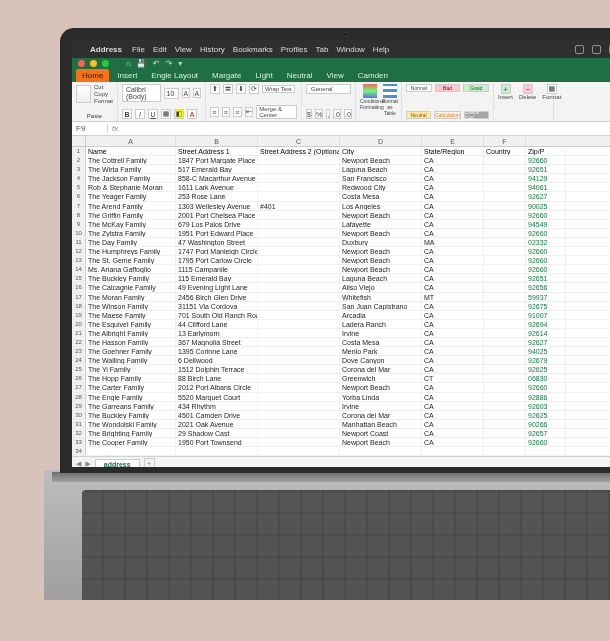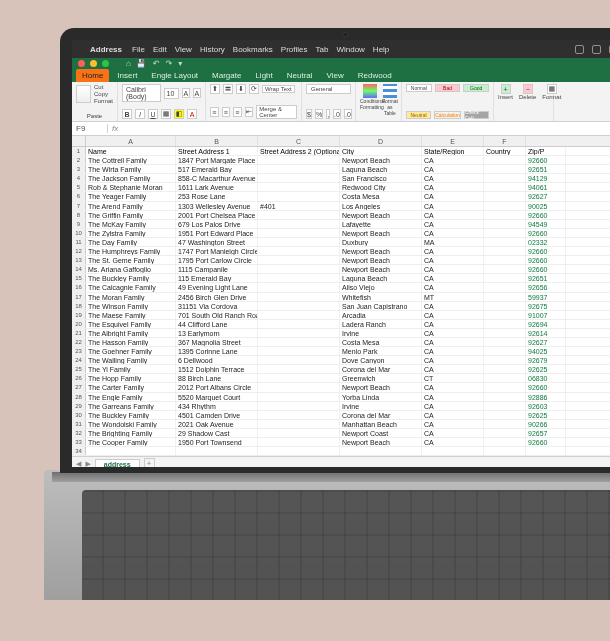--- a/index.html
+++ b/index.html
@@ -101,21 +101,21 @@
       </div>
 
       <div class="ribbon-tabs" id="ribbon-tabs">
           <div class="ribbon-tab active">Home</div>
           <div class="ribbon-tab">Insert</div>
           <div class="ribbon-tab">Engle Layout</div>
           <div class="ribbon-tab">Margate</div>
           <div class="ribbon-tab">Light</div>
           <div class="ribbon-tab">Neutral</div>
           <div class="ribbon-tab">View</div>
-          <div class="ribbon-tab">Redwood</div>
+          <div class="ribbon-tab">Camden</div>
         </div>
 
       <div class="ribbon">
         <div class="ribbon-group" style="width:46px">
           <div class="rg-row">
             <div class="paste-icon"></div>
             <div style="display:flex;flex-direction:column;gap:1px">
               <span>Cut</span>
               <span>Copy</span>
               <span>Format</span>

